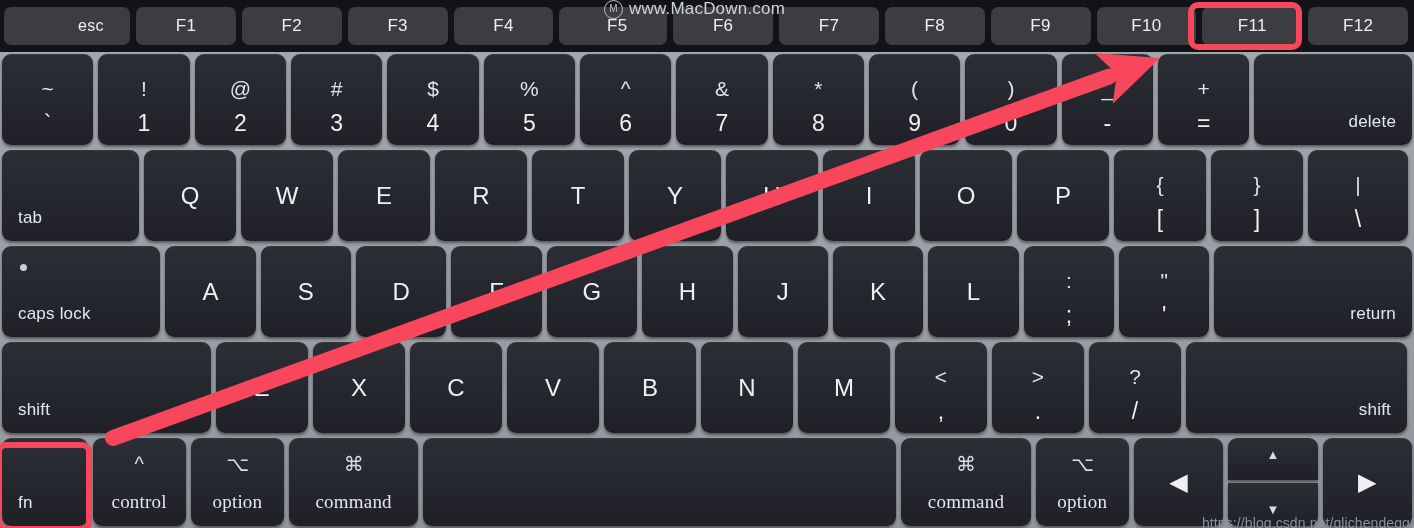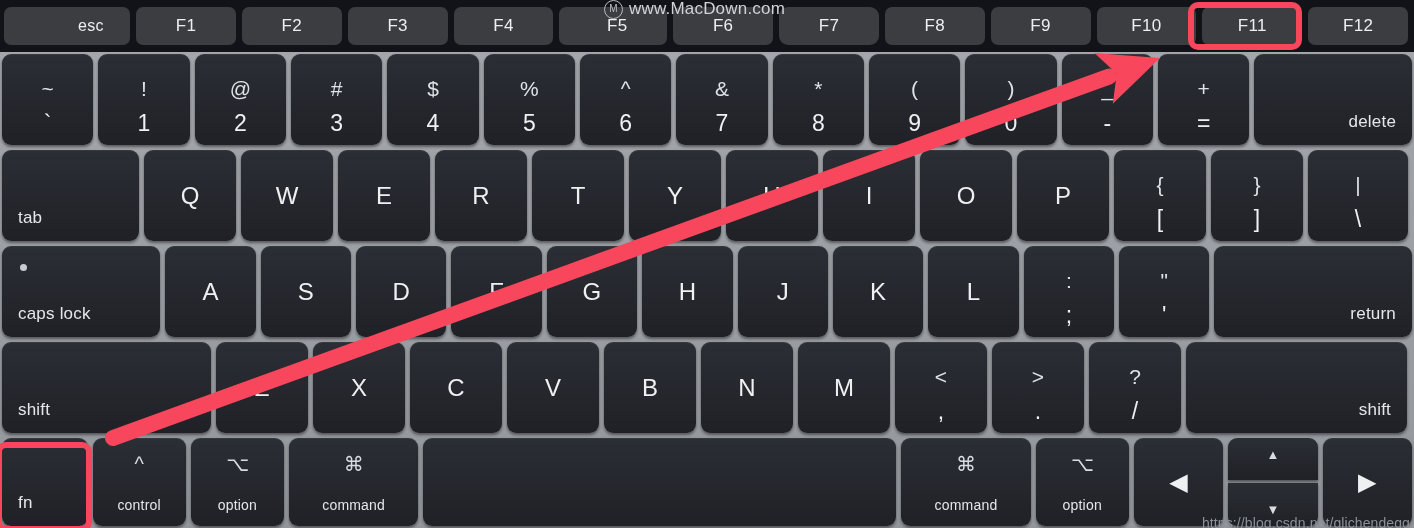--- a/index.html
+++ b/index.html
@@ -72,21 +72,21 @@
   .key .lbl-bl{
     position:absolute;left:16px;bottom:13px;
     font-size:17px;color:#e3e6ea;letter-spacing:.2px;
   }
   .key .lbl-br{
     position:absolute;right:16px;bottom:13px;
     font-size:17px;color:#e3e6ea;letter-spacing:.2px;
   }
   .key .lbl-bc{
     position:absolute;left:0;right:0;bottom:13px;
-    text-align:center;font-size:14px;color:#e3e6ea;letter-spacing:.2px;
+    text-align:center;font-size:19px;color:#e3e6ea;letter-spacing:.2px;font-family:Liberation Serif, serif;
   }
   .key .sym-tc{
     position:absolute;left:0;right:0;top:16px;
     text-align:center;font-size:20px;color:#d8dce1;line-height:1;
   }
   .capsdot{
     position:absolute;left:18px;top:18px;
     width:7px;height:7px;border-radius:50%;
     background:#c8ccd1;
   }
@@ -154,21 +154,21 @@
       </div>
       <div class="fkey" style="width: 110px;">
         <span>F4</span>
       </div>
       <div class="fkey" style="width: 110px; padding-left: 8px;">
         <span>F5</span>
       </div>
       <div class="fkey" style="width: 110px;">
         <span>F6</span>
       </div>
-      <div class="fkey" style="width: 110px; border-radius: 9px;">
+      <div class="fkey" style="width: 110px;">
         <span>F7</span>
       </div>
       <div class="fkey" style="width: 110px;">
         <span>F8</span>
       </div>
       <div class="fkey" style="width: 110px;">
         <span>F9</span>
       </div>
       <div class="fkey" style="width: 110px;">
         <span>F10</span>

